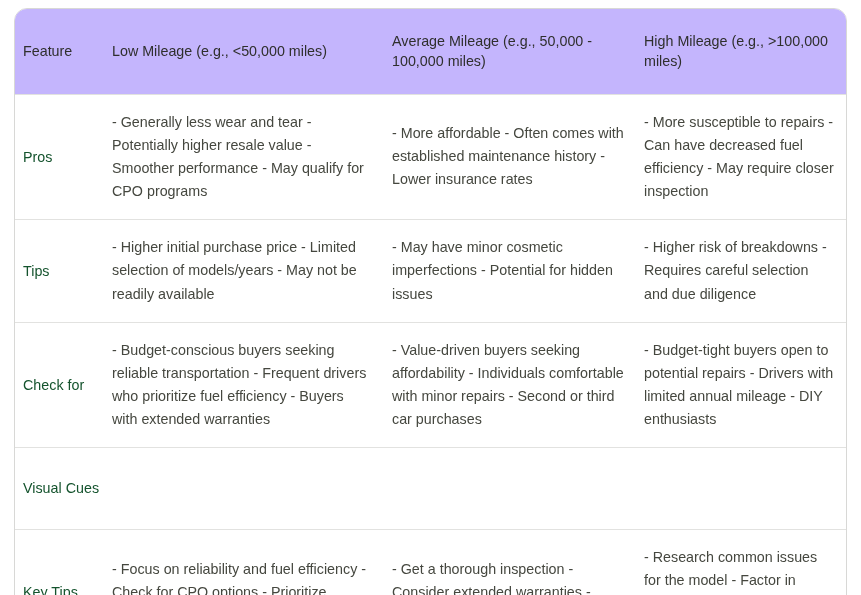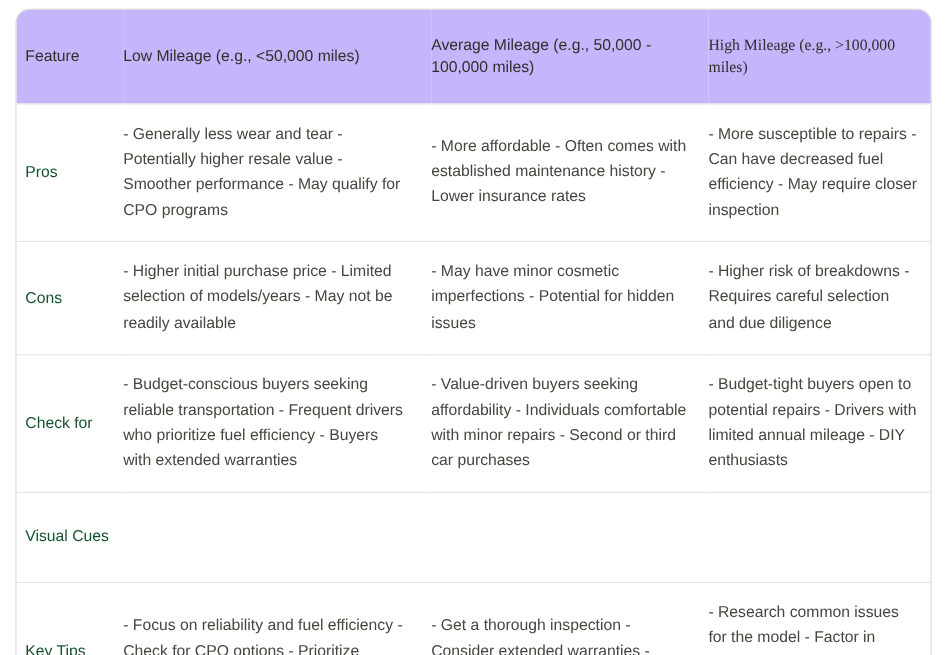--- a/index.html
+++ b/index.html
@@ -49,21 +49,21 @@
     font-size: 14.3px;
     line-height: 1.42;
     color: #2f2f2d;
     padding: 22px 20px 22px 0;
     height: 82px;
     box-sizing: border-box;
   }
   thead th.col-feature { padding-left: 8px; }
   thead th.col-low     { padding-left: 0px; }
   thead th.col-avg     { padding-left: 0px; margin-left: 29px; }
-  thead th.col-high    { padding-left: 0px; padding-right: 14px; font-family: Liberation Serif, serif; }
+  thead th.col-high    { padding-left: 0px; padding-right: 14px; }
 
   tbody td {
     vertical-align: middle;
     font-size: 14.3px;
     line-height: 1.62;
     color: #45473f;
     padding: 16px 20px 16px 0;
     border-top: 1px solid #e2e2e0;
     box-sizing: border-box;
   }
@@ -101,21 +101,21 @@
       </tr>
     </thead>
     <tbody>
       <tr class="row-pros">
         <td class="label-cell">Pros</td>
         <td class="col-low">- Generally less wear and tear - Potentially higher resale value - Smoother performance - May qualify for CPO programs</td>
         <td class="col-avg">- More affordable - Often comes with established maintenance history - Lower insurance rates</td>
         <td class="col-high">- More susceptible to repairs - Can have decreased fuel efficiency - May require closer inspection</td>
       </tr>
       <tr class="row-cons">
-        <td class="label-cell">Cons</td>
+        <td class="label-cell">Tips</td>
         <td class="col-low">- Higher initial purchase price - Limited selection of models/years - May not be readily available</td>
         <td class="col-avg">- May have minor cosmetic imperfections - Potential for hidden issues</td>
         <td class="col-high">- Higher risk of breakdowns - Requires careful selection and due diligence</td>
       </tr>
       <tr class="row-ideal-for">
         <td class="label-cell">Check for</td>
         <td class="col-low">- Budget-conscious buyers seeking reliable transportation - Frequent drivers who prioritize fuel efficiency - Buyers with extended warranties</td>
         <td class="col-avg">- Value-driven buyers seeking affordability - Individuals comfortable with minor repairs - Second or third car purchases</td>
         <td class="col-high">- Budget-tight buyers open to potential repairs - Drivers with limited annual mileage - DIY enthusiasts</td>
       </tr>

